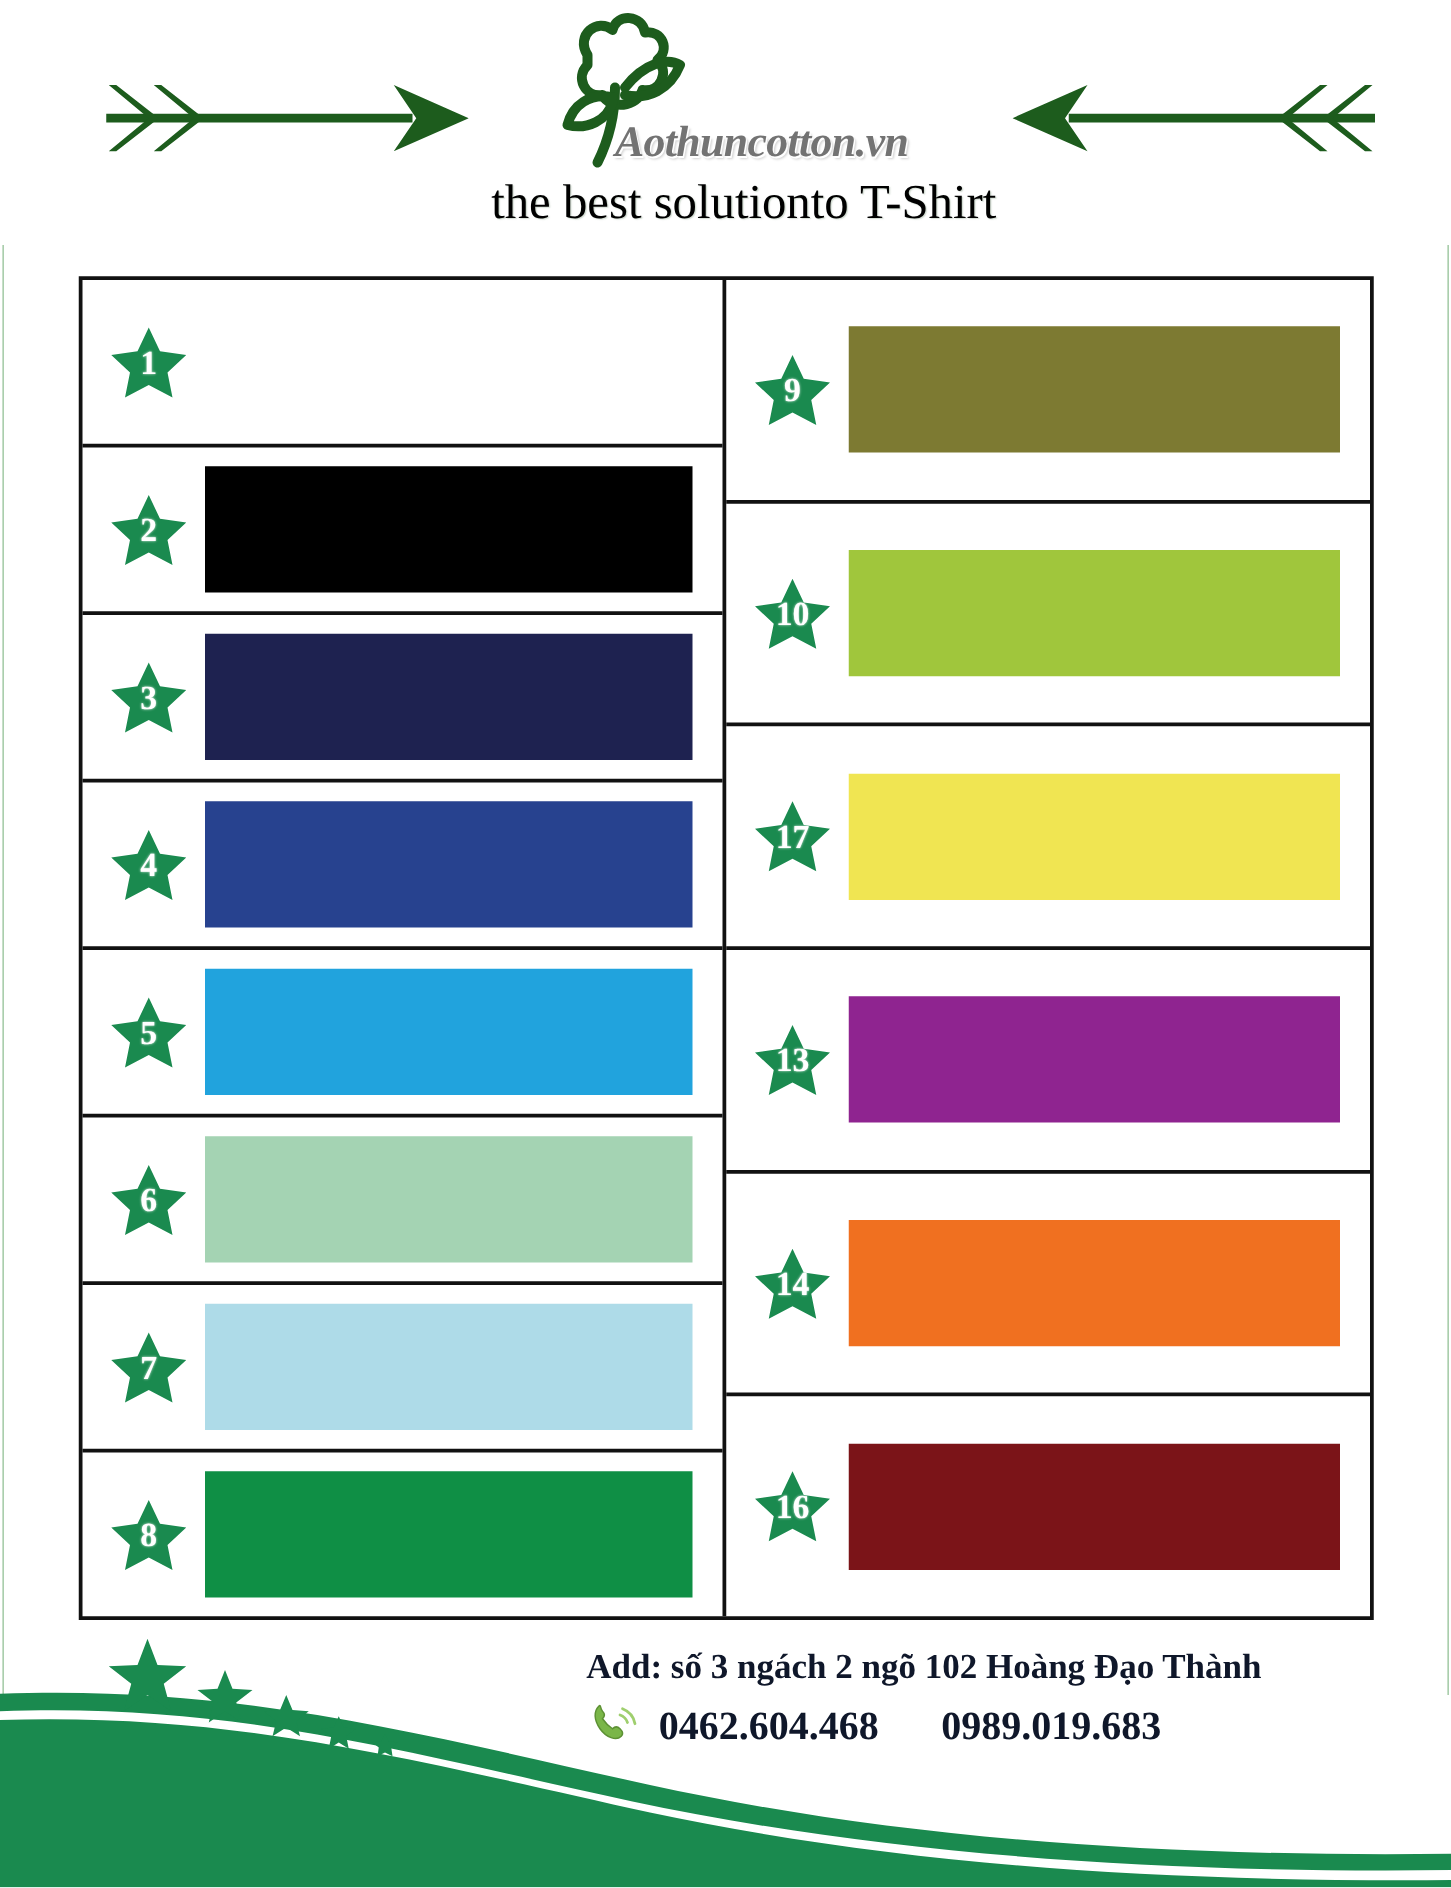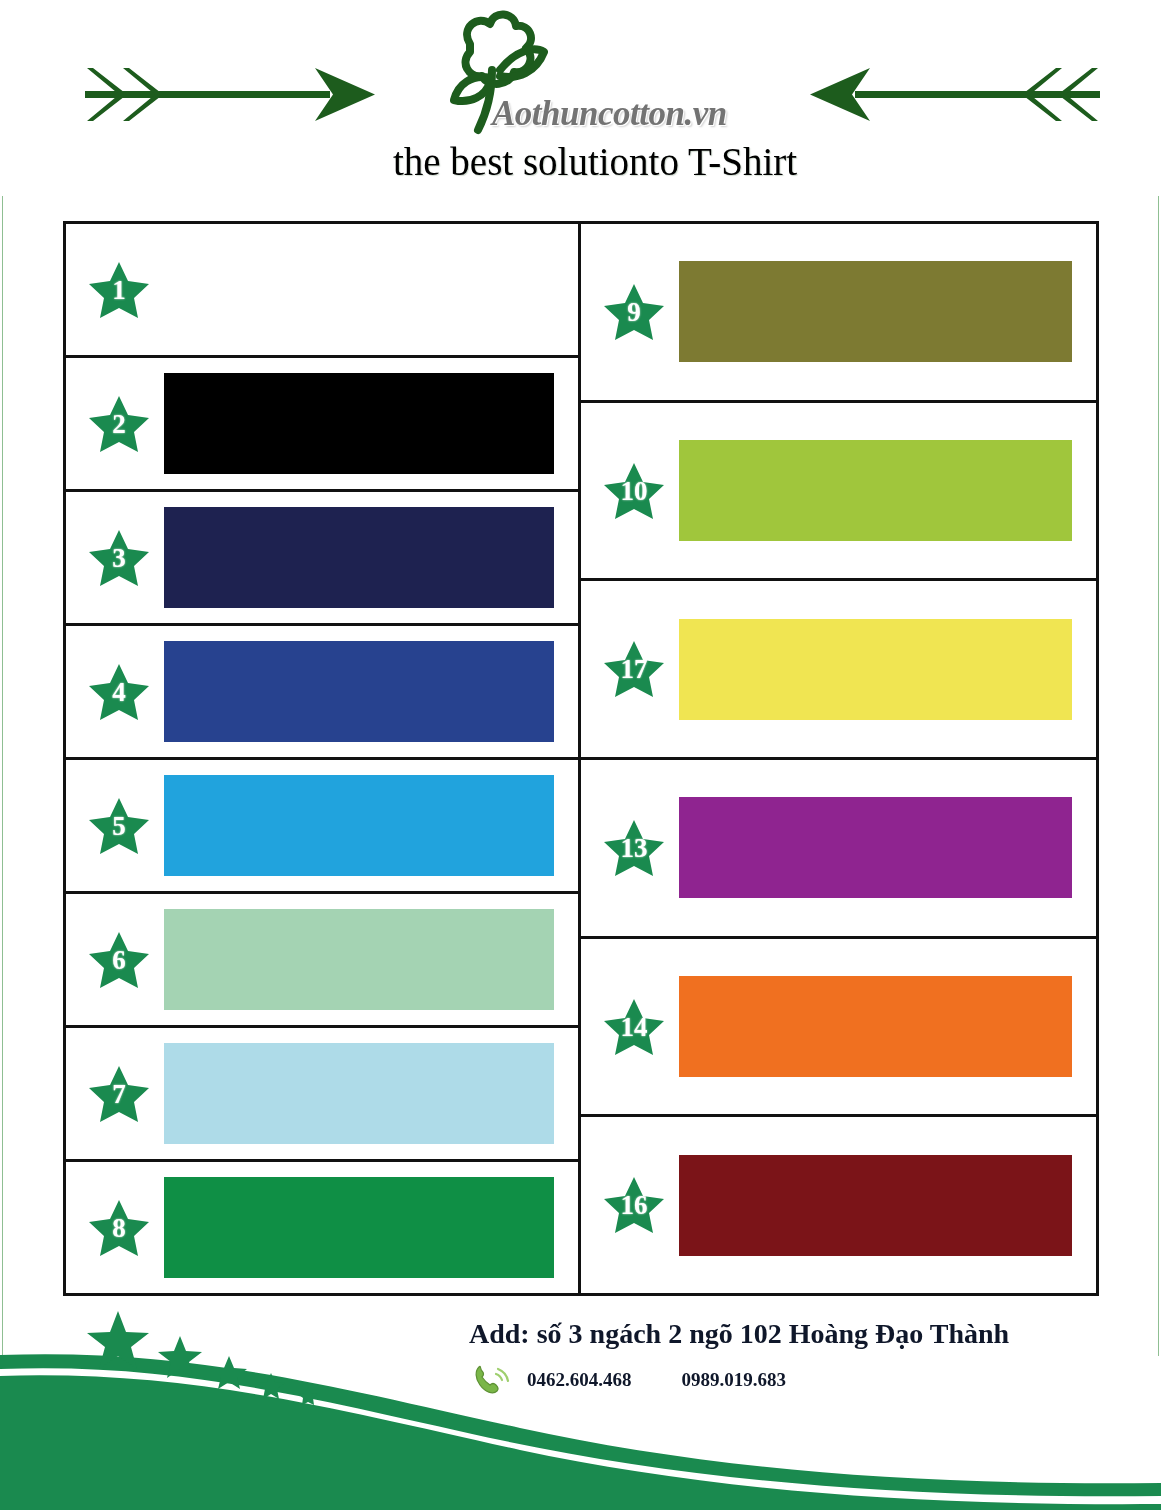--- a/index.html
+++ b/index.html
@@ -101,22 +101,22 @@
   .footer-wave{position:absolute;left:0;top:0;width:1161px;height:210px;}
   .footer-stars{position:absolute;left:85px;top:8px;width:360px;height:110px;}
 
   .footer-text{
     position:absolute;left:469px;top:12px;width:660px;
     font-family:"Liberation Serif", serif;
     color:#0f172a;font-weight:bold;
   }
   .footer-line{font-size:28px;line-height:44px;white-space:nowrap;}
   .footer-phones{
-    display:flex;align-items:center;gap:0;
-    font-size:19px;line-height:44px;margin-top:2px;
+    display:flex;align-items:flex-start;gap:0;
+    font-size:32px;line-height:44px;margin-top:2px;
   }
   .phone-icon{width:44px;height:40px;flex:0 0 auto;margin-right:14px;}
   .phone-num{margin-right:50px;white-space:nowrap;}
   .phone-num:last-child{margin-right:0;}
 </style>
 </head>
 <body>
 
 <div class="header">
 

